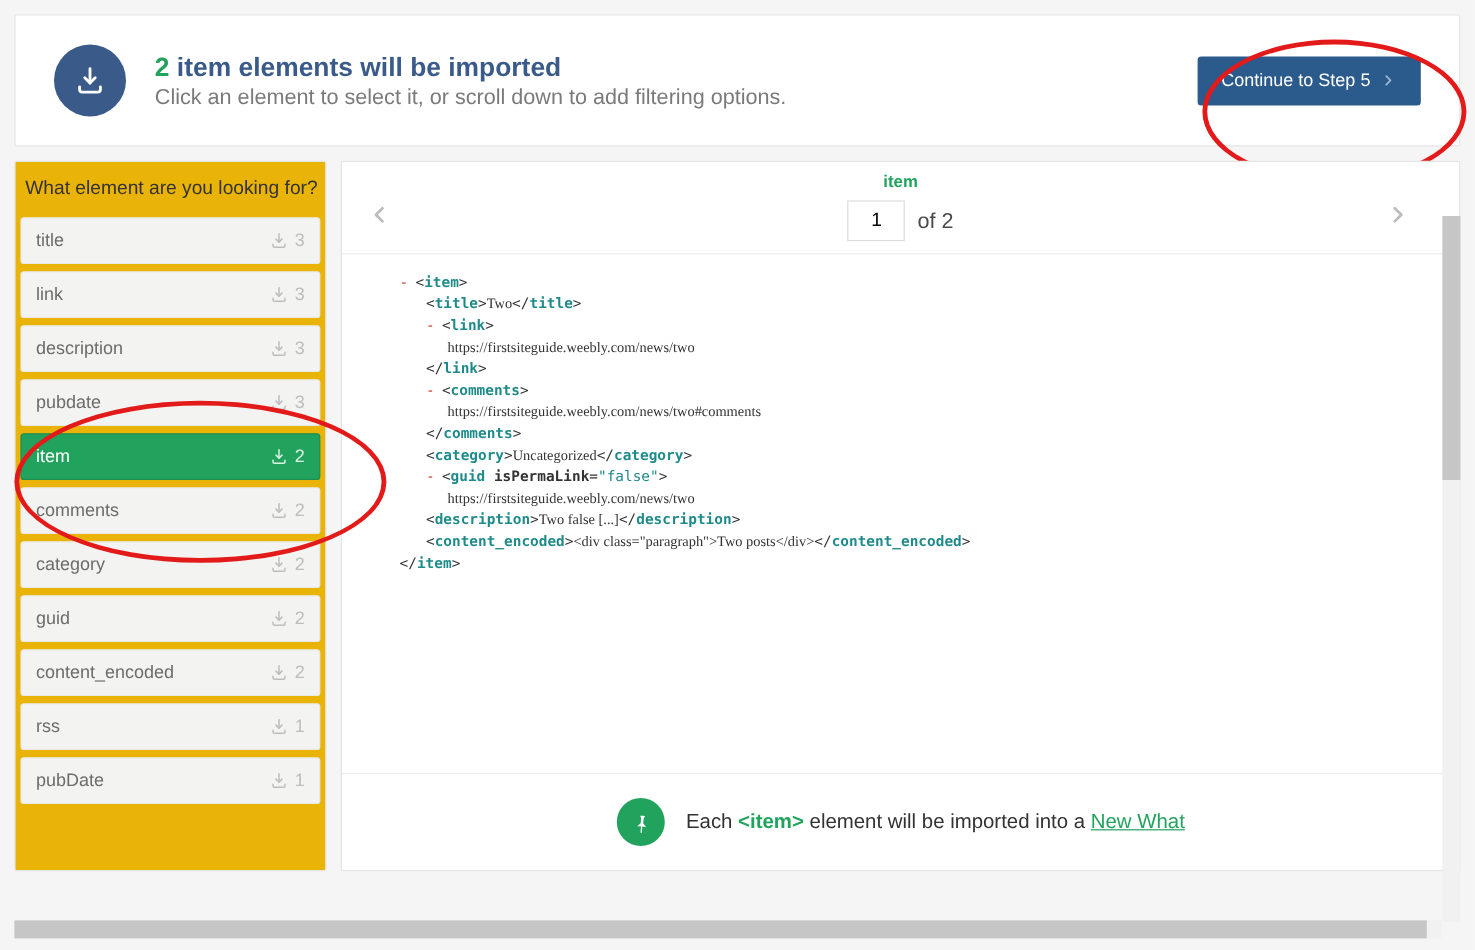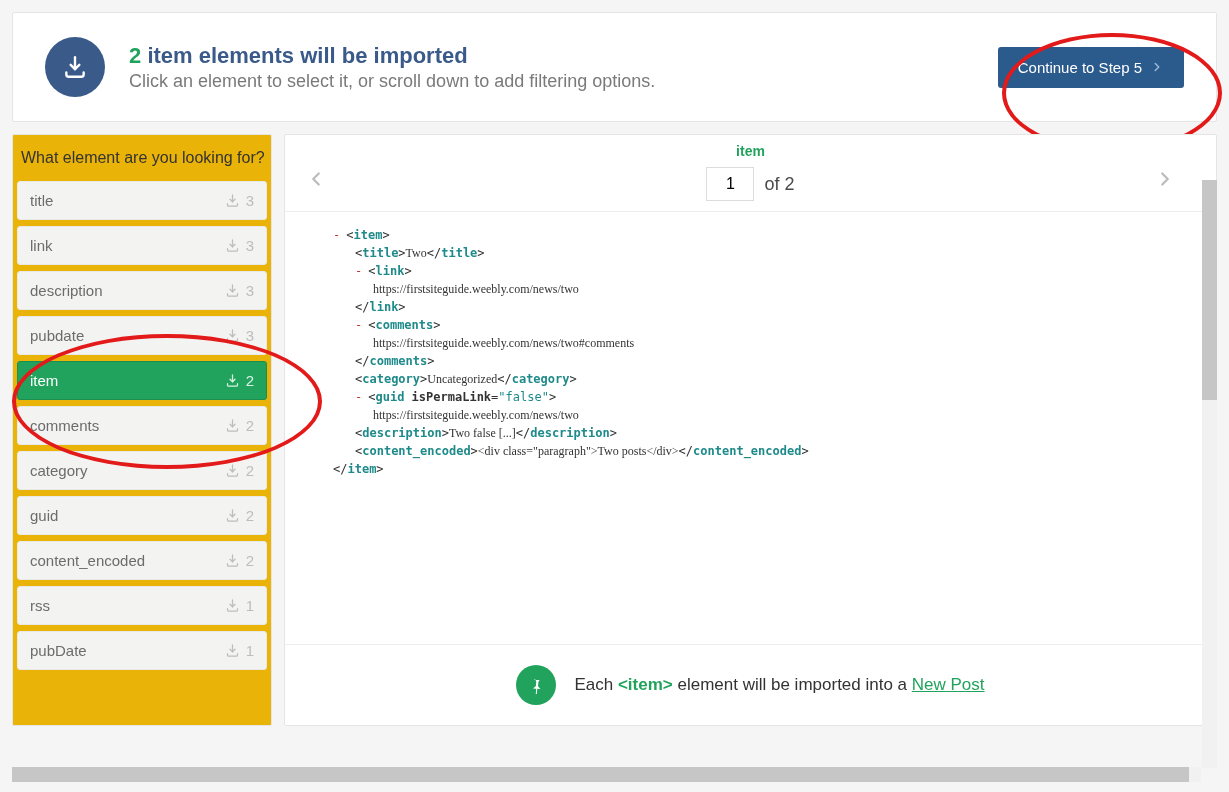--- a/index.html
+++ b/index.html
@@ -274,21 +274,21 @@
         <div class="indent1">&lt;/<span class="tag">item</span>&gt;</div>
       </div>
 
     <div class="footer">
       <div class="pin-badge">
         <svg width="18" height="18" viewBox="0 0 24 24" fill="#fff" transform="rotate(-40)">
             <path d="M14 4l6 6-3 1-4 4 0 5-3-3-5 5-1-1 5-5-3-3 5 0 4-4 1-3-2-2z"></path>
           </svg>
       </div>
       <div class="footer-text">
-        <span>Each </span><span class="tag-sample">&lt;item&gt;</span><span> element will be imported into a </span><a href="#" class="newpost">New Post</a>
+        <span>Each </span><span class="tag-sample">&lt;item&gt;</span><span> element will be imported into a </span><a href="#" class="newpost">New What</a>
       </div>
     </div>
   </div>
 </div>
 
 <div class="sbar-v">
     <div class="thumb"></div>
   </div>
 <div class="sbar-h">
     <div class="thumb"></div>

